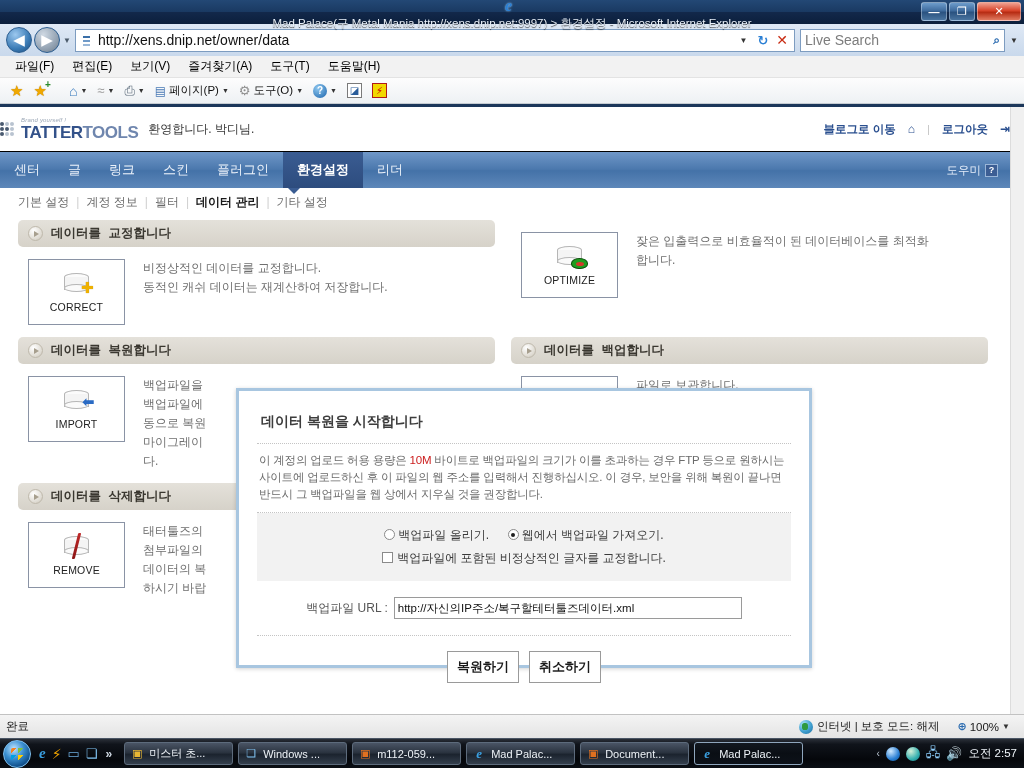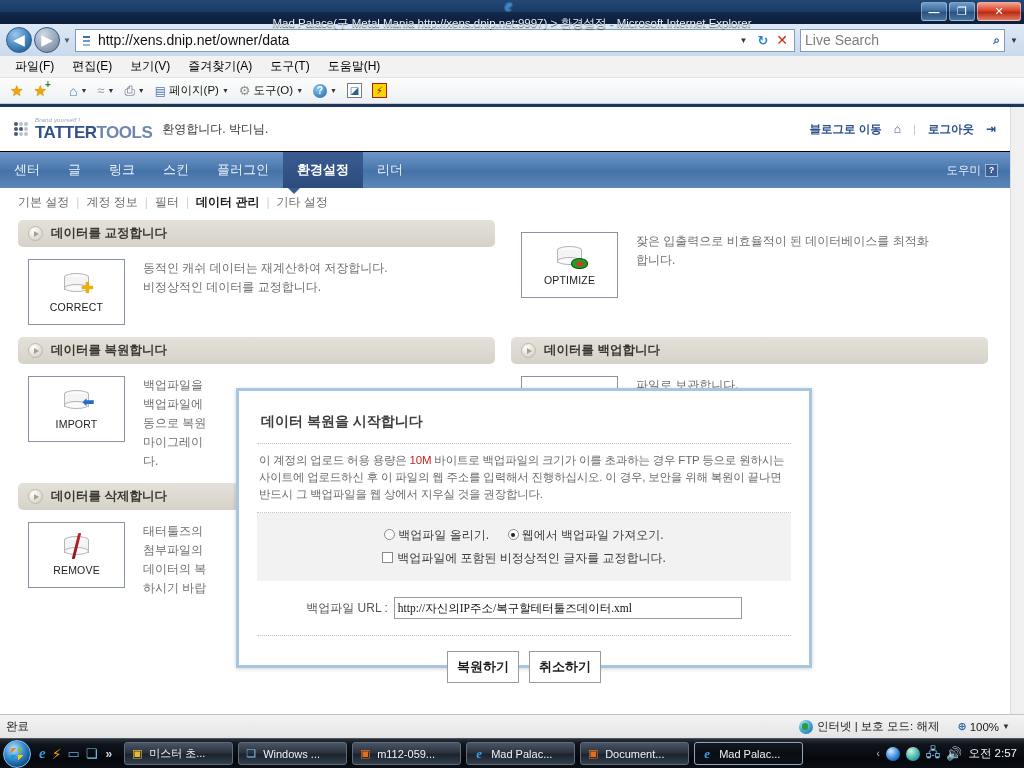--- a/index.html
+++ b/index.html
@@ -140,21 +140,21 @@
     background: #fff; overflow: hidden;
   }
   .scrollbar-v {
     position: absolute; right: 0; top: 107px; width: 14px; height: 607px;
     background: #f0f0f0; border-left: 1px solid #dcdcdc;
   }
 
   
   .tt-header {
     height: 45px; display: flex; align-items: center;
-    padding: 0 14px; border-bottom: 1px solid #000;
+    padding: 0 0; border-bottom: 1px solid #000;
     background: #fff;
   }
   .tt-logo-dots {
     width: 16px; height: 16px; margin-right: 5px;
     display: grid; grid-template-columns: repeat(3, 4px);
     grid-template-rows: repeat(3, 4px); gap: 1px; align-content: center;
   }
   .tt-logo-dots i { width:4px;height:4px;border-radius:50%;background:#b9c3d0; display:block; }
   .tt-logo-dots i.dark { background:#4a5a70; }
   .tt-brand-wrap { display:flex; flex-direction: column; justify-content:center; }
@@ -202,21 +202,21 @@
   .subtabs .st.active { color:#1a1a1a; font-weight:bold; }
   .subtabs .bar { color:#cfcfcf; }
 
   
   .panels { padding: 4px 14px 0 18px; position: relative; }
   .panel-row { display:flex; gap: 16px; }
   .panel { width: 477px; margin-bottom: 12px; }
   .panel-head {
     height: 27px; border-radius: 5px;
     background: linear-gradient(180deg,#e4e1da 0%, #d6d2c9 100%);
-    display:flex; align-items:center; padding-left: 10px; gap:8px;
+    display:flex; align-items:center; padding-left: 10px; gap:8px;font-family:Liberation Mono, monospace;
   }
   .panel-head .tri {
     width:15px;height:15px;border-radius:50%;
     background: radial-gradient(circle at 35% 30%, #ffffff 0%, #ddd9d0 70%, #c2bcaf 100%);
     border:1px solid #bfb9ac; display:flex;align-items:center;justify-content:center;
   }
   .panel-head .tri::before {
     content:""; width:0;height:0;border-left:5px solid #a79f8e;
     border-top:3.5px solid transparent;border-bottom:3.5px solid transparent;
     margin-left:2px;
@@ -303,21 +303,21 @@
   }
   .opt-gap { display:inline-block; width:12px; }
   .url-row {
     display:flex; align-items:center; justify-content:center; gap:6px;
     padding: 16px 0 16px 0;
   }
   .url-label { font-size:12px; color:#555; }
   .url-input {
     width: 348px; height: 22px; border:1px solid #9a9a9a; background:#fff;
     font-size:11.5px; color:#111; padding: 0 3px; line-height:20px;
-    font-family:Liberation Serif, serif;
+    font-family:Liberation Sans, sans-serif;
   }
   .modal-btns { display:flex; justify-content:center; gap:10px; padding-top: 15px; }
   .mbtn {
     min-width:72px; height:32px; background:#fff; border:1px solid #9a9a9a;
     font-size:13px; font-weight:bold; color:#1a1a1a;
     font-family:"Liberation Sans", sans-serif;
   }
 
   
   .statusbar {
@@ -546,22 +546,22 @@
                   <span class="db-cyl">
                       <span class="top"></span>
                       <span class="mid"></span>
                       <span class="bot"></span>
                     </span>
                   <span class="badge-plus">✚</span>
                 </span>
                 <span class="label">CORRECT</span>
               </div>
               <div class="panel-desc">
+                <div>비정상적인 데이터를 교정합니다.</div>
                 <div>동적인 캐쉬 데이터는 재계산하여 저장합니다.</div>
-                <div>비정상적인 데이터를 교정합니다.</div>
               </div>
             </div>
           </div>
 
           <div class="panel">
             <div class="panel-body">
               <div class="db-btn">
                 <span class="db-ico">
                   <span class="db-cyl">
                       <span class="top"></span>

